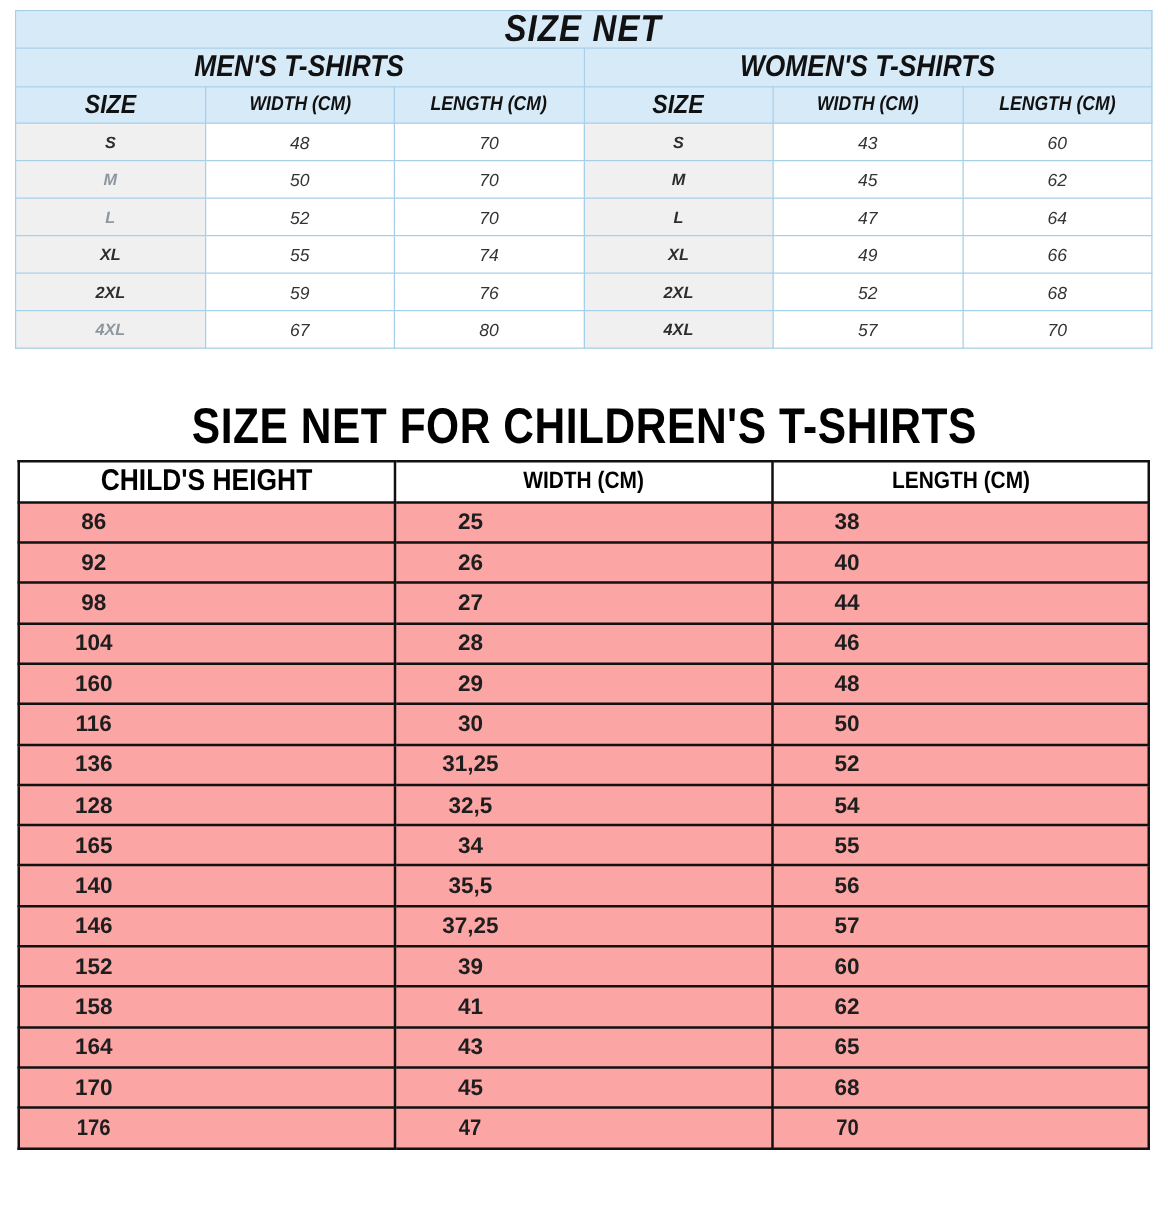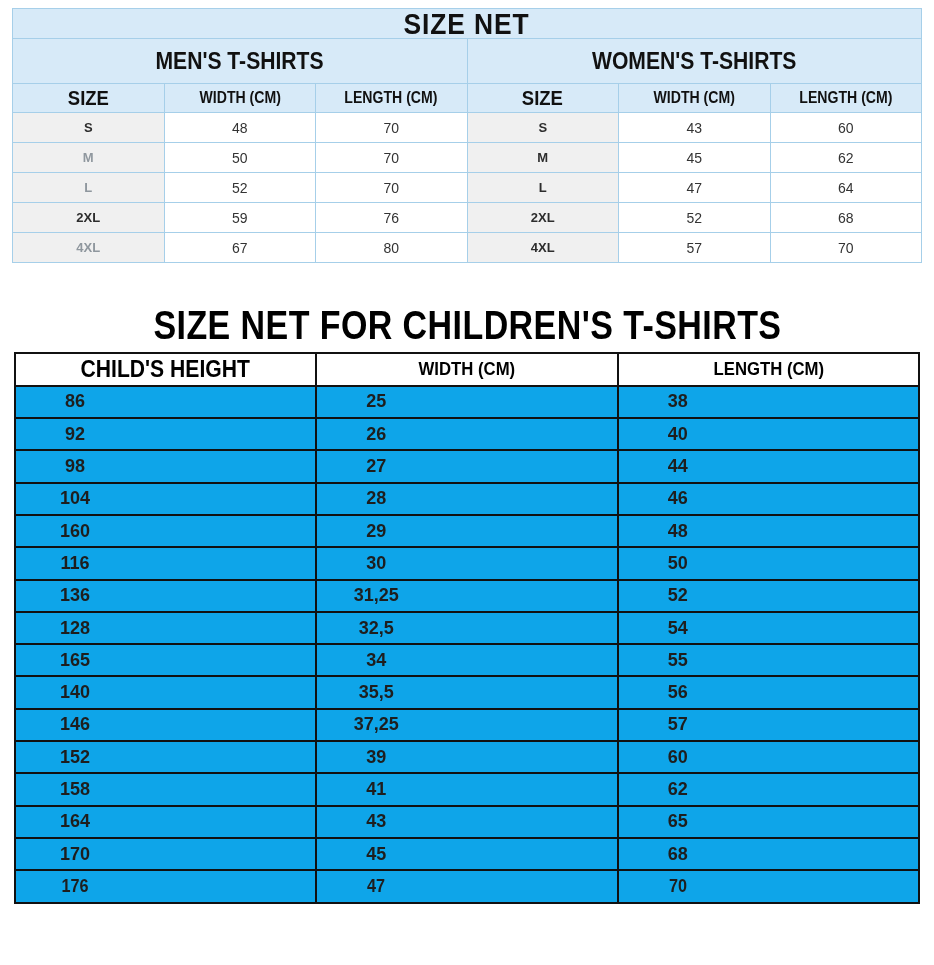--- a/index.html
+++ b/index.html
@@ -13,29 +13,29 @@
 
   
   .cond {
     display: inline-block;
     transform: scaleX(.88);
     transform-origin: center;
     white-space: nowrap;
   }
 
   
-  .adult { margin: 8px auto 0; width: 910px; }
+  .adult { margin: 8px auto 0; width: 910px; font-style: italic; }
   .adult td {
     border: 1.5px solid var(--table-border-blue, #a6cfe9);
     text-align: center; padding: 0;
   }
   .adult td.hd { background: var(--header-bg, #d7eaf8); }
   .r-title td { height: 30px; }
   .t-main  { font-weight: 700; font-size: 30px; line-height: 27px; color: #111; letter-spacing: 1px; }
-  .r-group td { height: 45px; }
+  .r-group td { height: 31px; }
   .t-group { font-weight: 700; font-size: 24px; color: #111; }
   .r-cols td { height: 29px; margin-top: 14px; }
   .t-size  { font-weight: 700; font-size: 21px; color: #111; }
   .t-col   { font-weight: 700; font-size: 16px; color: #111; }
   .adult tbody tr { height: 30px; }
   .adult tbody td { font-size: 14px; color: #333; background: #fff; }
   .adult tbody td.c-size {
     background: var(--size-col-bg, #f0f0f0);
     font-weight: 700; font-size: 13px;
     color: var(--text-dark, #2d2d2d);
@@ -51,21 +51,21 @@
   .child { margin: 0 auto; width: 906px; }
   .child th, .child td {
     border: 2px solid var(--children-border, #111);
     padding: 0;
   }
   .child thead tr { height: 33px; }
   .child th { text-align: center; }
   .child th .cond { font-weight: 700; font-size: 19px; color: #000; }
   .child th.first .cond { font-size: 24px; }
   .child tbody tr { height: 32.3px; }
-  .child td { text-align: left; background: #0ea5e9; }
+  .child td { text-align: left; background: #fca5a5; }
   .child .val {
     display: inline-block; width: 118px; text-align: center;
     font-weight: 700; font-size: 18px; color: #1e1e1e;
   }
   .child tr.last .val { transform: scaleX(.9); transform-origin: center; }
 </style>
 </head>
 <body>
 
 <div class="page">
@@ -123,20 +123,28 @@
           <td class="c-num">45</td>
           <td class="c-num">62</td>
         </tr>
         <tr>
           <td class="c-size muted">L</td>
           <td class="c-num">52</td>
           <td class="c-num">70</td>
           <td class="c-size">L</td>
           <td class="c-num">47</td>
           <td class="c-num">64</td>
+        </tr>
+        <tr>
+          <td class="c-size">XL</td>
+          <td class="c-num">55</td>
+          <td class="c-num">74</td>
+          <td class="c-size">XL</td>
+          <td class="c-num">49</td>
+          <td class="c-num">66</td>
         </tr>
         <tr>
           <td class="c-size">2XL</td>
           <td class="c-num">59</td>
           <td class="c-num">76</td>
           <td class="c-size">2XL</td>
           <td class="c-num">52</td>
           <td class="c-num">68</td>
         </tr>
         <tr>

